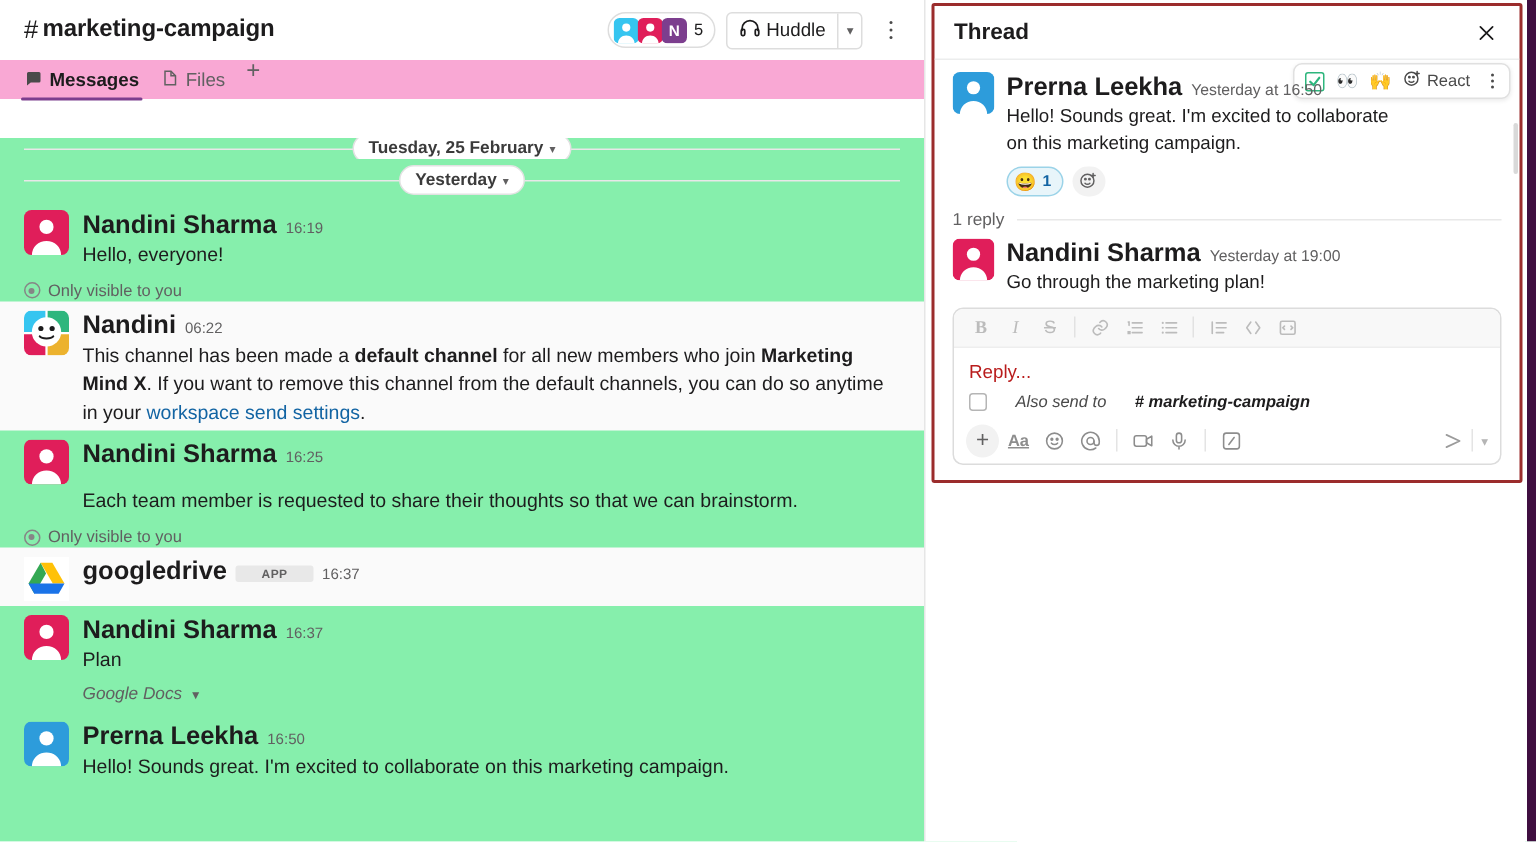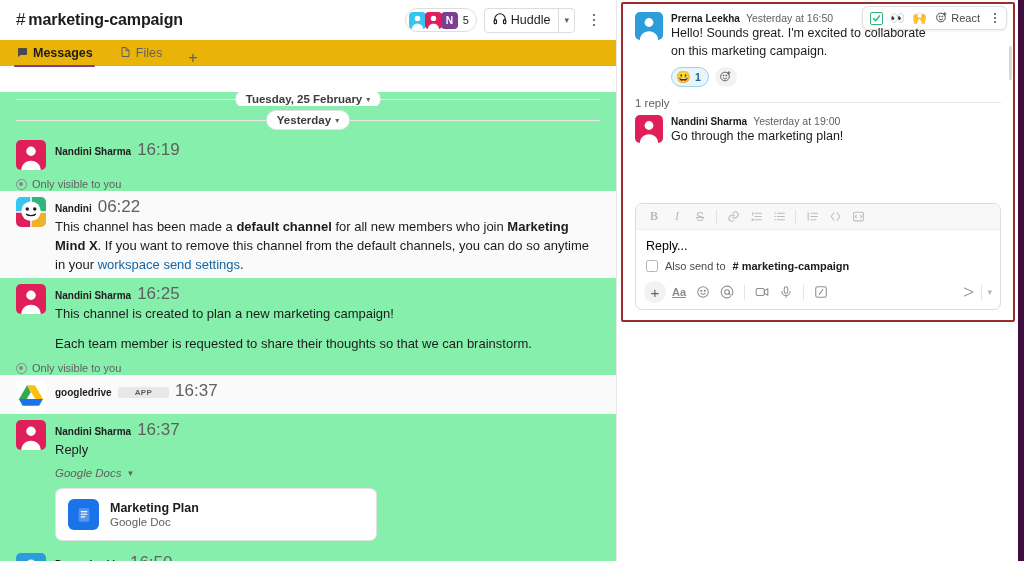--- a/index.html
+++ b/index.html
@@ -86,23 +86,23 @@
   .kebab {
     width: 24px; height: 24px;
     display: flex; flex-direction: column; align-items: center;
     justify-content: center; gap: 2.5px;
   }
   .kebab i { width: 2.5px; height: 2.5px; border-radius: 50%; background: #4a4a4a; display:block;}
 
   
   .ch-tabs {
     height: 26px;
-    display: flex; align-items: flex-end; gap: 26px;
+    display: flex; align-items: flex-start; gap: 14px;
     padding: 0 16px;
-    background: #eab308;
+    background: #f9a8d4;
     position: relative;
   }
   .ch-tab {
     display: flex; align-items: center; gap: 5px;
     font-size: 12.5px; color: #616061;
     height: 26px; position: relative;
   }
   .ch-tab.active { color: #1d1c1d; font-weight: bold; }
   .ch-tab.active::after {
     content: ""; position: absolute; left: -2px; right: -2px; bottom: -1px;
@@ -142,28 +142,28 @@
     position: relative;
   }
   .msg.tinted { background: #fafafa; }
   .avatar {
     width: 30px; height: 30px; border-radius: 5px; flex: 0 0 30px;
     margin-right: 9px; overflow: hidden;
   }
   .avatar svg { width: 100%; height: 100%; display: block; }
   .msg-body { flex: 1 1 auto; min-width: 0; padding-top: 0px; }
   .msg-head { display: flex; align-items: baseline; gap: 6px; }
-  .author { font-size: 10px; font-weight: bold; color: #1d1c1d; }
+  .author { font-size: 17px; font-weight: bold; color: #1d1c1d; }
   .app-tag {
     font-size: 8px; font-weight: bold; color: #616061;
     background: #e8e8e8; border-radius: 2px; padding: 1px 17px;
     text-transform: uppercase; letter-spacing: .3px;
     position: relative; top: -1px;
   }
-  .time { font-size: 17px; color: #616061; }
+  .time { font-size: 10px; color: #616061; }
   .text {
     font-size: 13px; color: #1d1c1d; line-height: 1.45;
     margin-top: 1px; word-wrap: break-word;
   }
   .text.spaced { margin-top: 12px; }
   .text b { font-weight: bold; }
   .text a { color: #1264a3; text-decoration: none; }
 
   .only-visible {
     display: flex; align-items: center; gap: 5px;
@@ -312,27 +312,27 @@
   }
   .fmt-btn {
     width: 20px; height: 20px; border-radius: 3px;
     display: flex; align-items: center; justify-content: center;
     color: #bcbcbc; font-size: 12px;
   }
   .fmt-btn svg { width: 13px; height: 13px; }
   .fmt-sep { width: 1px; height: 14px; background: #e2e2e2; margin: 0 3px; }
   .reply-input {
     padding: 9px 10px 5px 10px;
-    font-size: 12.5px; color: #000000;
+    font-size: 12.5px; color: #b91c1c;
     min-height: 28px;
   }
   .also-send {
-    display: flex; align-items: center; gap: 7px;
+    display: flex; align-items: center; gap: 19px;
     padding: 2px 10px 6px 10px;
-    font-size: 11px; color: #4a4a4a;
+    font-size: 11px; color: #4a4a4a; font-style: italic;
   }
   .cbox {
     width: 12px; height: 12px; border: 1px solid #b5b5b5;
     border-radius: 2.5px; background: #fff; flex: 0 0 12px;
   }
   .also-send .chn { font-weight: bold; color: #1d1c1d; }
   .comp-actions {
     display: flex; align-items: center; gap: 2px;
     padding: 3px 8px 6px 8px;
   }
@@ -468,20 +468,21 @@
               <rect width="40" height="40" fill="#e01e5a"></rect>
               <circle cx="20" cy="15" r="6.3" fill="#fff"></circle>
               <path d="M7 40c0-7.2 5.8-12.5 13-12.5S33 32.8 33 40z" fill="#fff"></path>
             </svg>
         </div>
         <div class="msg-body">
           <div class="msg-head">
             <span class="author">Nandini Sharma</span>
             <span class="time">16:19</span>
           </div>
+          <div class="text">Hello, everyone!</div>
         </div>
       </div>
 
       <div class="only-visible">
         <span class="ov-icon"></span>
         <span>Only visible to you</span>
       </div>
 
       <div class="msg tinted">
         <div class="avatar">
@@ -514,21 +515,20 @@
               <rect width="40" height="40" fill="#e01e5a"></rect>
               <circle cx="20" cy="15" r="6.3" fill="#fff"></circle>
               <path d="M7 40c0-7.2 5.8-12.5 13-12.5S33 32.8 33 40z" fill="#fff"></path>
             </svg>
         </div>
         <div class="msg-body">
           <div class="msg-head">
             <span class="author">Nandini Sharma</span>
             <span class="time">16:25</span>
           </div>
-          <div class="text">This channel is created to plan a new marketing campaign!</div>
           <div class="text spaced">Each team member is requested to share their thoughts so that we can brainstorm.</div>
         </div>
       </div>
 
       <div class="only-visible">
         <span class="ov-icon"></span>
         <span>Only visible to you</span>
       </div>
 
       <div class="msg tinted">
@@ -555,38 +555,24 @@
               <rect width="40" height="40" fill="#e01e5a"></rect>
               <circle cx="20" cy="15" r="6.3" fill="#fff"></circle>
               <path d="M7 40c0-7.2 5.8-12.5 13-12.5S33 32.8 33 40z" fill="#fff"></path>
             </svg>
         </div>
         <div class="msg-body">
           <div class="msg-head">
             <span class="author">Nandini Sharma</span>
             <span class="time">16:37</span>
           </div>
-          <div class="text">Reply</div>
+          <div class="text">Plan</div>
           <div class="subtext">
             <span>Google Docs</span>
             <span class="car">▼</span>
-          </div>
-          <div class="file-card">
-            <div class="gdoc-icon">
-              <svg viewBox="0 0 24 24" fill="#fff">
-                  <rect x="4" y="2" width="16" height="20" rx="2" fill="#fff" opacity=".25"></rect>
-                  <rect x="7" y="6" width="10" height="1.8" rx=".9"></rect>
-                  <rect x="7" y="10" width="10" height="1.8" rx=".9"></rect>
-                  <rect x="7" y="14" width="7" height="1.8" rx=".9"></rect>
-                </svg>
-            </div>
-            <div>
-              <div class="file-name">Marketing Plan</div>
-              <div class="file-type">Google Doc</div>
-            </div>
           </div>
         </div>
       </div>
 
       <div class="msg" style="padding-top:9px;">
         <div class="avatar">
           <svg viewBox="0 0 40 40">
               <rect width="40" height="40" fill="#2d9cdb"></rect>
               <circle cx="20" cy="15" r="6.3" fill="#fff"></circle>
               <path d="M7 40c0-7.2 5.8-12.5 13-12.5S33 32.8 33 40z" fill="#fff"></path>
@@ -601,20 +587,28 @@
 
         </div>
       </div>
 
       <div class="bottom-composer"></div>
     </div>
   </div>
 
   <div class="thread-panel">
 
+    <div class="th-header">
+      <span class="th-title">Thread</span>
+      <div class="th-close">
+        <svg viewBox="0 0 24 24" fill="none" stroke="#1d1c1d" stroke-width="2" stroke-linecap="round">
+            <path d="M5 5l14 14M19 5L5 19"></path>
+          </svg>
+      </div>
+    </div>
 
     <div class="th-body">
 
       <div class="hover-bar">
         <div class="hb-btn">
           <span class="chk-glyph">
             <svg viewBox="0 0 24 24" fill="none" stroke="#2eb67d" stroke-width="4" stroke-linecap="round" stroke-linejoin="round">
                 <path d="M4 12l6 6L20 5"></path>
               </svg>
           </span>

